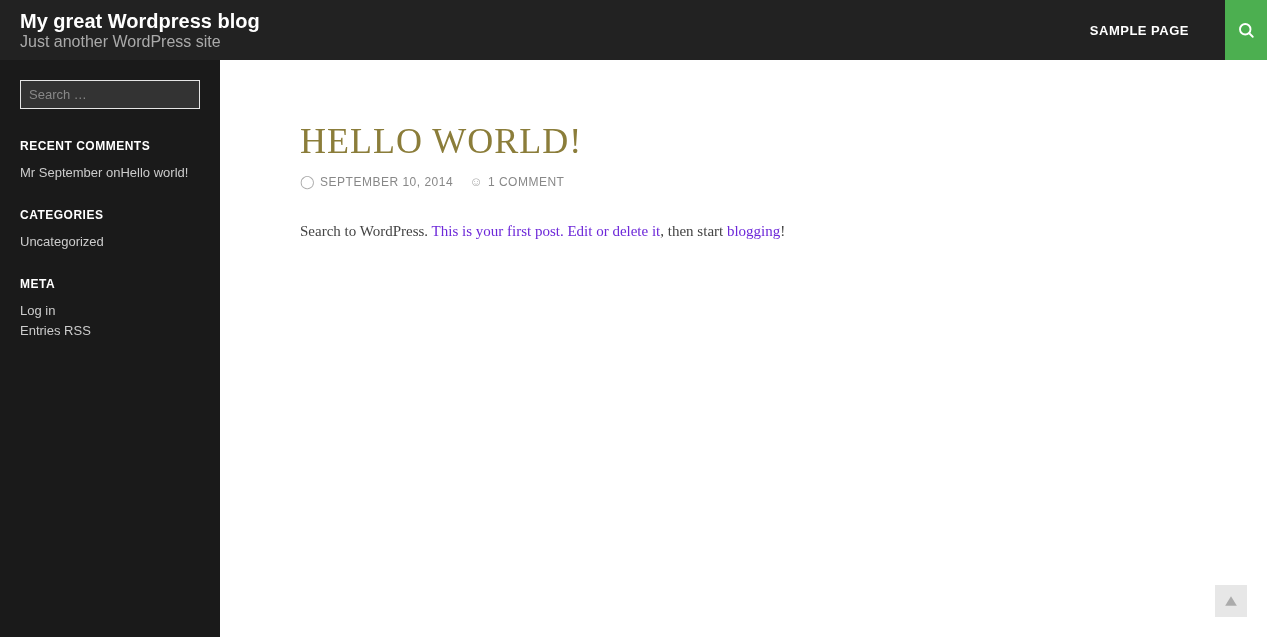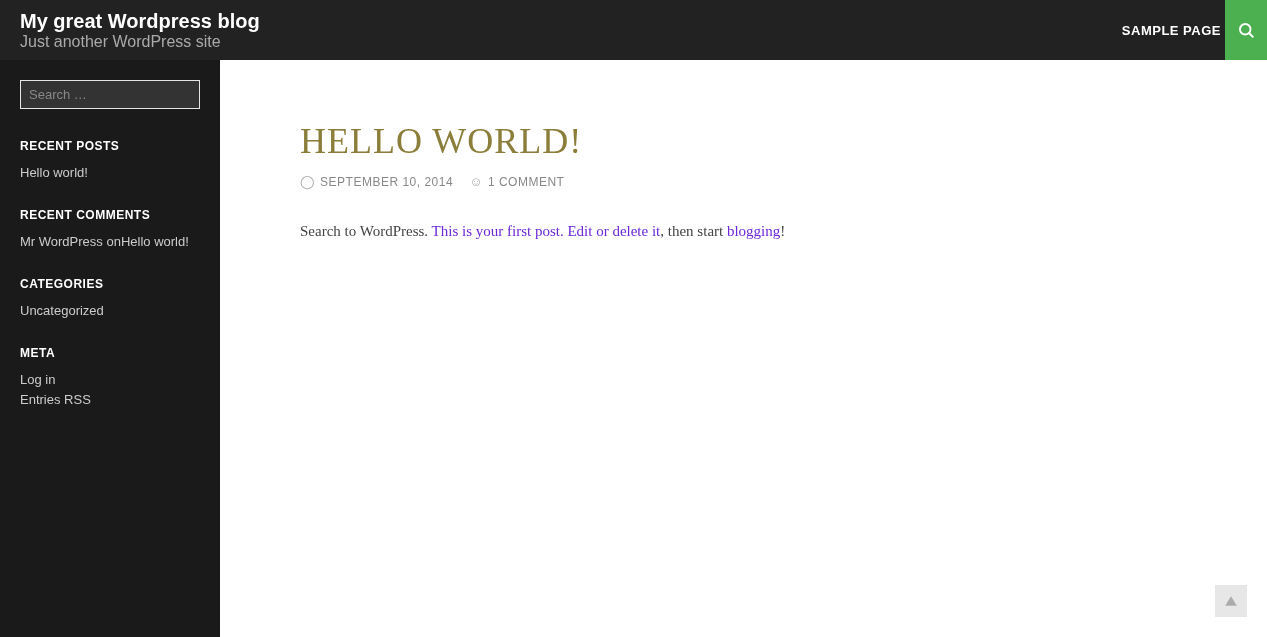--- a/index.html
+++ b/index.html
@@ -24,21 +24,21 @@
       font-family: Arial, sans-serif;
     }
     #site-tagline {
       font-size: 16px;
       color: #aaa;
       font-family: Arial, sans-serif;
     }
     #header-nav {
       display: flex;
       align-items: center;
-      gap: 4px;
+      gap: 36px;
     }
     #sample-page-link {
       color: #fff;
       text-decoration: none;
       font-size: 13px;
       font-family: Arial, sans-serif;
       letter-spacing: 0.5px;
       font-weight: bold;
       text-transform: uppercase;
     }
@@ -204,29 +204,25 @@
 </header>
 
 <div id="layout">
 
   <aside id="sidebar">
 
     <div id="search-widget" class="widget-section">
       <input type="text" id="search-input" placeholder="Search …" style="">
     </div>
 
-    <div class="widget-section">
-      <div class="widget-title">RECENT POSTS</div>
-      <a href="#" class="widget-link">Hello world!</a>
-    </div>
 
     <div class="widget-section">
       <div class="widget-title">RECENT COMMENTS</div>
       <div class="comment-item">
-        <a href="#">Mr WordPress</a>
+        <a href="#">Mr September</a>
         <span>on</span><a href="#">Hello world!</a>
       </div>
     </div>
 
 
     <div class="widget-section">
       <div class="widget-title">CATEGORIES</div>
       <a href="#" class="widget-link">Uncategorized</a>
     </div>
 

